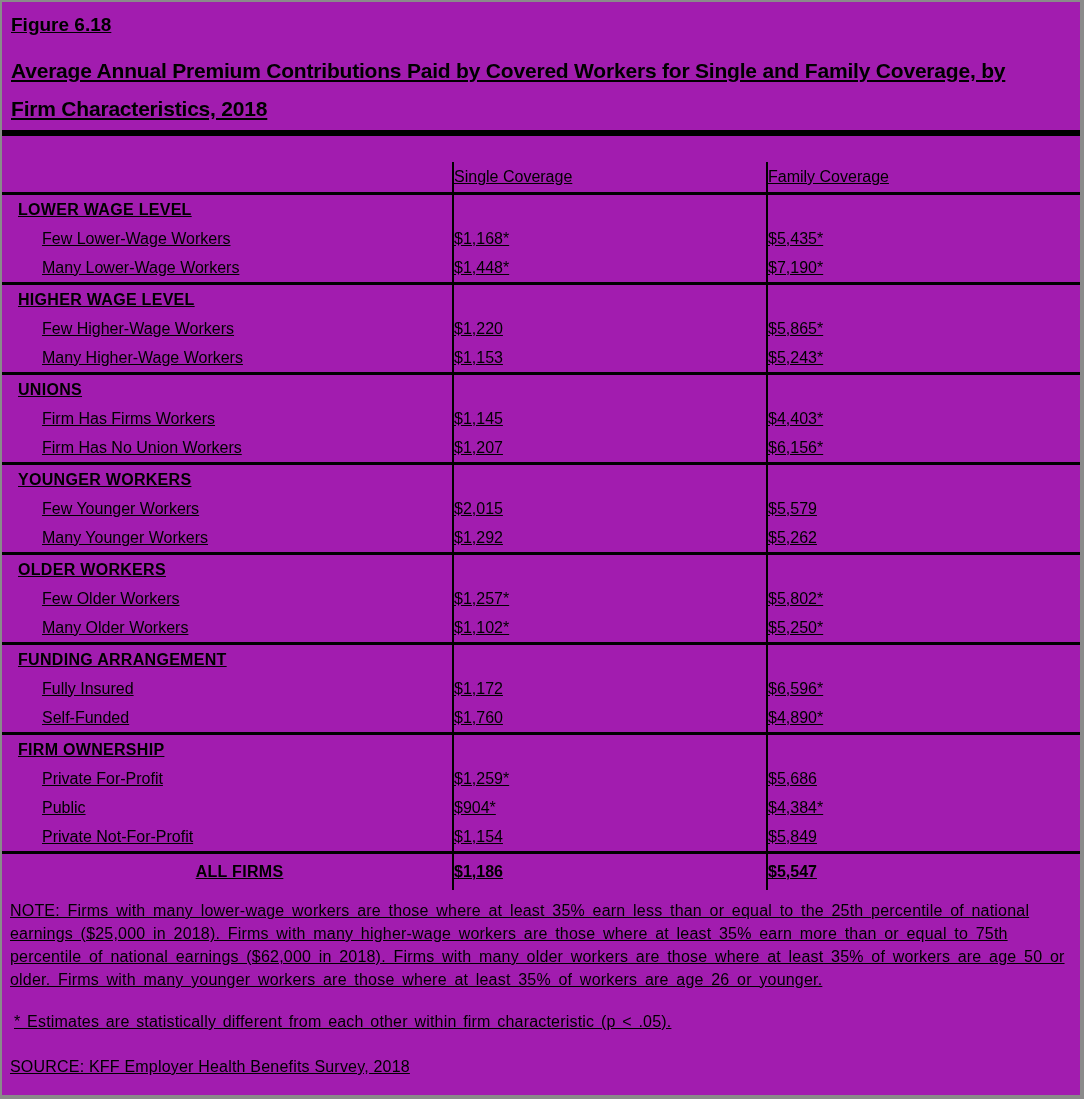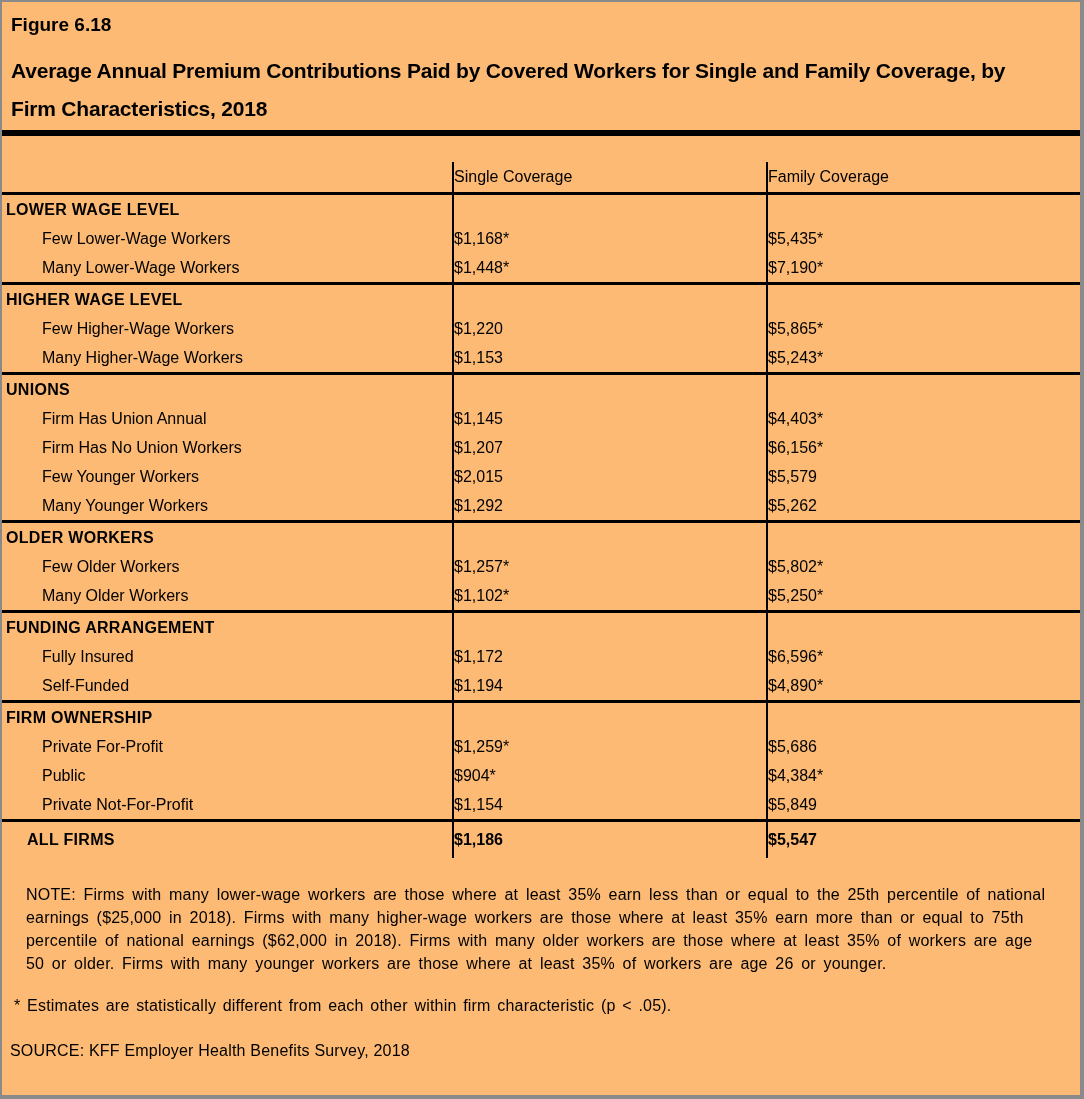--- a/index.html
+++ b/index.html
@@ -1,28 +1,29 @@
 <!DOCTYPE html>
 <html><head>
 <meta charset="utf-8">
 <style>
   html, body { margin: 0; padding: 0; background: #fff; }
   .page {
     position: relative;
     width: 1084px;
     height: 1099px;
     box-sizing: border-box;
-    background: #fdba74;
+    background: #a21caf;
     border-top: 2px solid #8a8a8a;
     border-left: 2px solid #8a8a8a;
     border-right: 4px solid #8a8a8a;
     border-bottom: 4px solid #8a8a8a;
     font-family: "Liberation Sans", sans-serif;
     color: #000;
     overflow: hidden;
+    text-decoration: underline;
   }
   .title-block { padding: 12px 14px 0 9px; }
   .figure-label {
     font-size: 19px;
     font-weight: 700;
     line-height: 22px;
   }
   .figure-title {
     font-size: 21px;
     font-weight: 700;
@@ -48,32 +49,32 @@
     vertical-align: middle;
     white-space: nowrap;
     overflow: hidden;
   }
   td.c2, td.c3 {
     border-left: 2px solid #000;
     text-align: left;
   }
   tr.head-row td { height: 30px; border-bottom: 3px solid #000; }
   tr.sec td { height: 29px; border-top: 3px solid #000; }
-  tr.sec td.c1 { font-weight: 700; padding-left: 4px; letter-spacing: 0.3px; }
+  tr.sec td.c1 { font-weight: 700; padding-left: 16px; letter-spacing: 0.3px; }
   tr.row td { height: 29px; }
   tr.row td.c1 { padding-left: 40px; }
   tr.total td {
     height: 36px;
     border-top: 3px solid #000;
     font-weight: 700;
   }
-  tr.total td.c1 { padding-left: 25px; letter-spacing: 0.3px; }
+  tr.total td.c1 { padding-left: 25px; letter-spacing: 0.3px; text-align: center; }
   .notes { padding: 9px 9px 0 8px; }
   .note-text {
-    margin: 16px;
+    margin: 0;
     font-size: 16px;
     line-height: 23px;
     letter-spacing: 0.2px;
     word-spacing: 3px;
   }
   .asterisk-note {
     margin: 22px 0 0 4px;
     font-size: 16px;
     line-height: 18px;
     letter-spacing: 0.2px;
@@ -142,30 +143,35 @@
         <td class="c2">$1,153</td>
         <td class="c3">$5,243*</td>
       </tr>
 
       <tr class="sec">
         <td class="c1">UNIONS</td>
         <td class="c2"></td>
         <td class="c3"></td>
       </tr>
       <tr class="row">
-        <td class="c1">Firm Has Union Annual</td>
+        <td class="c1">Firm Has Firms Workers</td>
         <td class="c2">$1,145</td>
         <td class="c3">$4,403*</td>
       </tr>
       <tr class="row">
         <td class="c1">Firm Has No Union Workers</td>
         <td class="c2">$1,207</td>
         <td class="c3">$6,156*</td>
       </tr>
 
+      <tr class="sec">
+        <td class="c1">YOUNGER WORKERS</td>
+        <td class="c2"></td>
+        <td class="c3"></td>
+      </tr>
       <tr class="row">
         <td class="c1">Few Younger Workers</td>
         <td class="c2">$2,015</td>
         <td class="c3">$5,579</td>
       </tr>
       <tr class="row">
         <td class="c1">Many Younger Workers</td>
         <td class="c2">$1,292</td>
         <td class="c3">$5,262</td>
       </tr>
@@ -191,21 +197,21 @@
         <td class="c2"></td>
         <td class="c3"></td>
       </tr>
       <tr class="row">
         <td class="c1">Fully Insured</td>
         <td class="c2">$1,172</td>
         <td class="c3">$6,596*</td>
       </tr>
       <tr class="row">
         <td class="c1">Self-Funded</td>
-        <td class="c2">$1,194</td>
+        <td class="c2">$1,760</td>
         <td class="c3">$4,890*</td>
       </tr>
 
       <tr class="sec">
         <td class="c1">FIRM OWNERSHIP</td>
         <td class="c2"></td>
         <td class="c3"></td>
       </tr>
       <tr class="row">
         <td class="c1">Private For-Profit</td>

